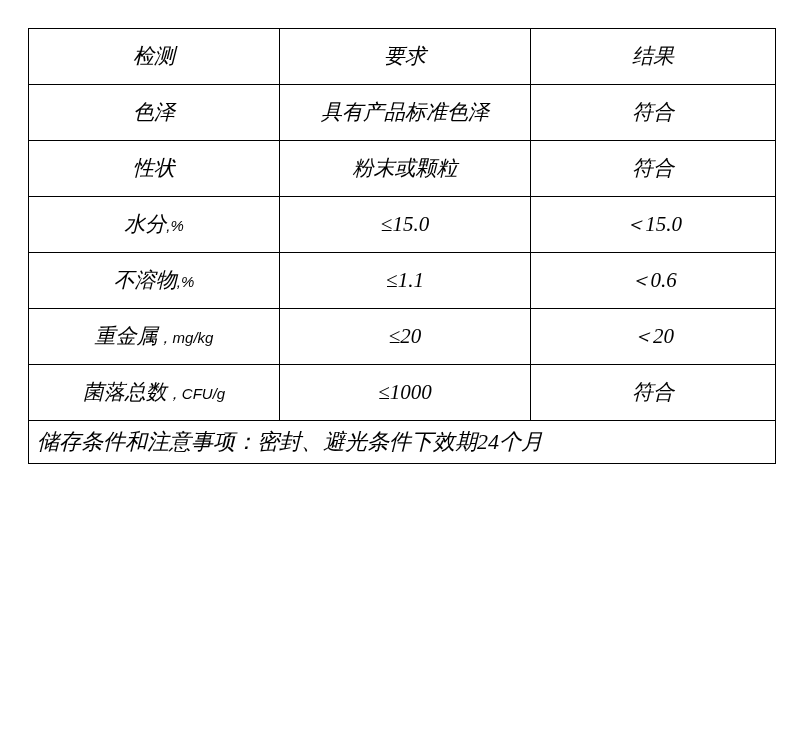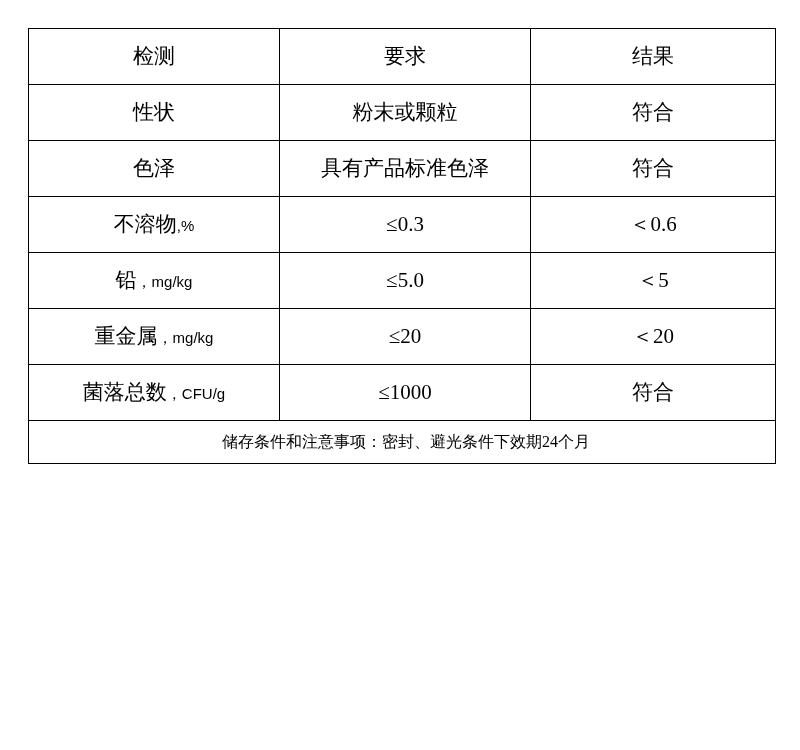--- a/index.html
+++ b/index.html
@@ -30,37 +30,38 @@
   }
   .spec-table td {
     border: 1.6px solid #000000;
     text-align: center;
     vertical-align: middle;
     padding: 0;
     height: 55px;
     font-size: 21px;
     line-height: 1.25;
     font-family: "Liberation Serif", "DejaVu Serif", serif;
+    font-style: italic;
   }
   .col-a { width: 250px; }
   .col-b { width: 250px; }
   .col-c { width: 244px; }
 
   .cell-inner {
     display: block;
     padding: 0 6px;
   }
   .unit {
     font-size: 15px;
     font-family: "Liberation Sans", sans-serif;
   }
   .footer-row td {
     height: 42px;
-    text-align: center;
-    font-size: 16px;
+    text-align: left;
+    font-size: 22px;
   }
   .footer-inner {
     display: block;
     padding-left: 8px;
     font-family: "Liberation Serif", "DejaVu Serif", serif;
   }
 </style>
 </head>
 <body>
 
@@ -74,69 +75,69 @@
         <td class="col-b">
             <span class="cell-inner">要求</span>
           </td>
         <td class="col-c">
             <span class="cell-inner">结果</span>
           </td>
       </tr>
 
       <tr>
         <td class="col-a">
+            <span class="cell-inner"><span>色泽</span><span class="unit"></span></span>
+          </td>
+        <td class="col-b">
+            <span class="cell-inner">具有产品标准色泽</span>
+          </td>
+        <td class="col-c">
+            <span class="cell-inner">符合</span>
+          </td>
+      </tr>
+
+      <tr>
+        <td class="col-a">
             <span class="cell-inner"><span>性状</span><span class="unit"></span></span>
           </td>
         <td class="col-b">
             <span class="cell-inner">粉末或颗粒</span>
           </td>
         <td class="col-c">
             <span class="cell-inner">符合</span>
           </td>
       </tr>
 
+
+
       <tr>
         <td class="col-a">
-            <span class="cell-inner"><span>色泽</span><span class="unit"></span></span>
+            <span class="cell-inner"><span>水分</span><span class="unit">,%</span></span>
           </td>
         <td class="col-b">
-            <span class="cell-inner">具有产品标准色泽</span>
+            <span class="cell-inner">≤15.0</span>
           </td>
         <td class="col-c">
-            <span class="cell-inner">符合</span>
+            <span class="cell-inner">＜15.0</span>
           </td>
       </tr>
-
-
-
 
       <tr>
         <td class="col-a">
             <span class="cell-inner"><span>不溶物</span><span class="unit">,%</span></span>
           </td>
         <td class="col-b">
-            <span class="cell-inner">≤0.3</span>
+            <span class="cell-inner">≤1.1</span>
           </td>
         <td class="col-c">
             <span class="cell-inner">＜0.6</span>
           </td>
       </tr>
 
 
-      <tr>
-        <td class="col-a">
-            <span class="cell-inner"><span>铅</span><span class="unit">，mg/kg</span></span>
-          </td>
-        <td class="col-b">
-            <span class="cell-inner">≤5.0</span>
-          </td>
-        <td class="col-c">
-            <span class="cell-inner">＜5</span>
-          </td>
-      </tr>
 
       <tr>
         <td class="col-a">
             <span class="cell-inner"><span>重金属</span><span class="unit">，mg/kg</span></span>
           </td>
         <td class="col-b">
             <span class="cell-inner">≤20</span>
           </td>
         <td class="col-c">
             <span class="cell-inner">＜20</span>

